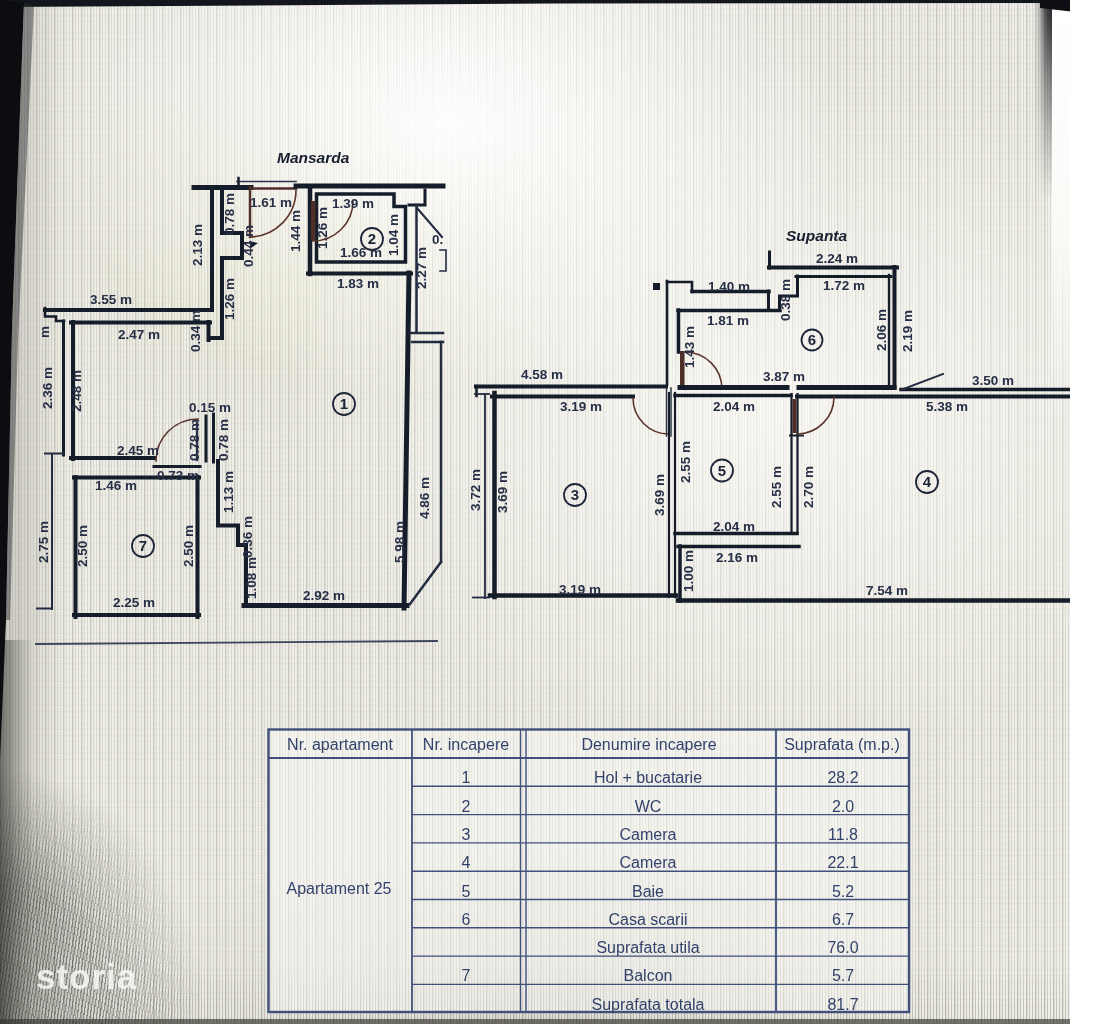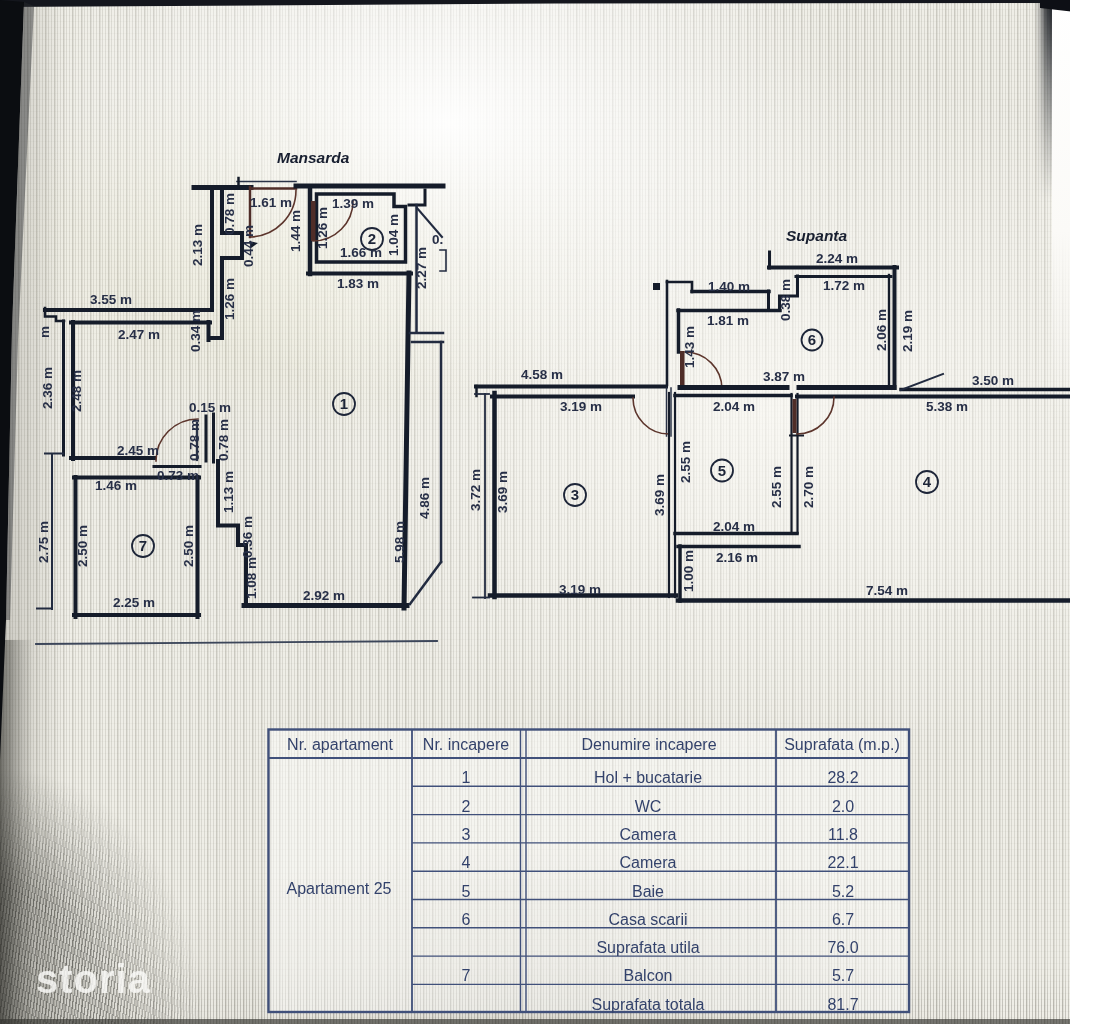--- a/index.html
+++ b/index.html
@@ -41,21 +41,21 @@
     position:absolute;left:1042px;top:-8px;width:52px;height:215px;
     background:linear-gradient(180deg, rgba(10,13,20,0.95) 0%, rgba(16,20,28,0.50) 40%, rgba(20,24,32,0.22) 68%, rgba(20,24,32,0) 96%);
     filter:blur(4.5px);
   }
   .whiteR{
     position:absolute;right:0;top:0;width:18px;height:420px;
     background:linear-gradient(180deg, #ffffff 0%, #fbfaf7 55%, rgba(250,249,245,0) 100%);
   }
   .storia{
     position:absolute;left:36px;top:957px;
-    font-size:40px;font-weight:bold;letter-spacing:1px;
+    font-size:35px;font-weight:bold;letter-spacing:1px;
     color:rgba(250,250,248,0.82);
   }
   svg text{font-family:"Liberation Sans",sans-serif;}
   .dim{font-size:13.5px;font-weight:bold;fill:#272f47;}
   .circ{font-size:15px;font-weight:bold;fill:#1d2538;}
   .ttl{font-size:15.5px;font-weight:bold;font-style:italic;fill:#181f30;}
   .tbl{font-size:16px;fill:#33426b;}
 </style>
 </head>
 <body>

